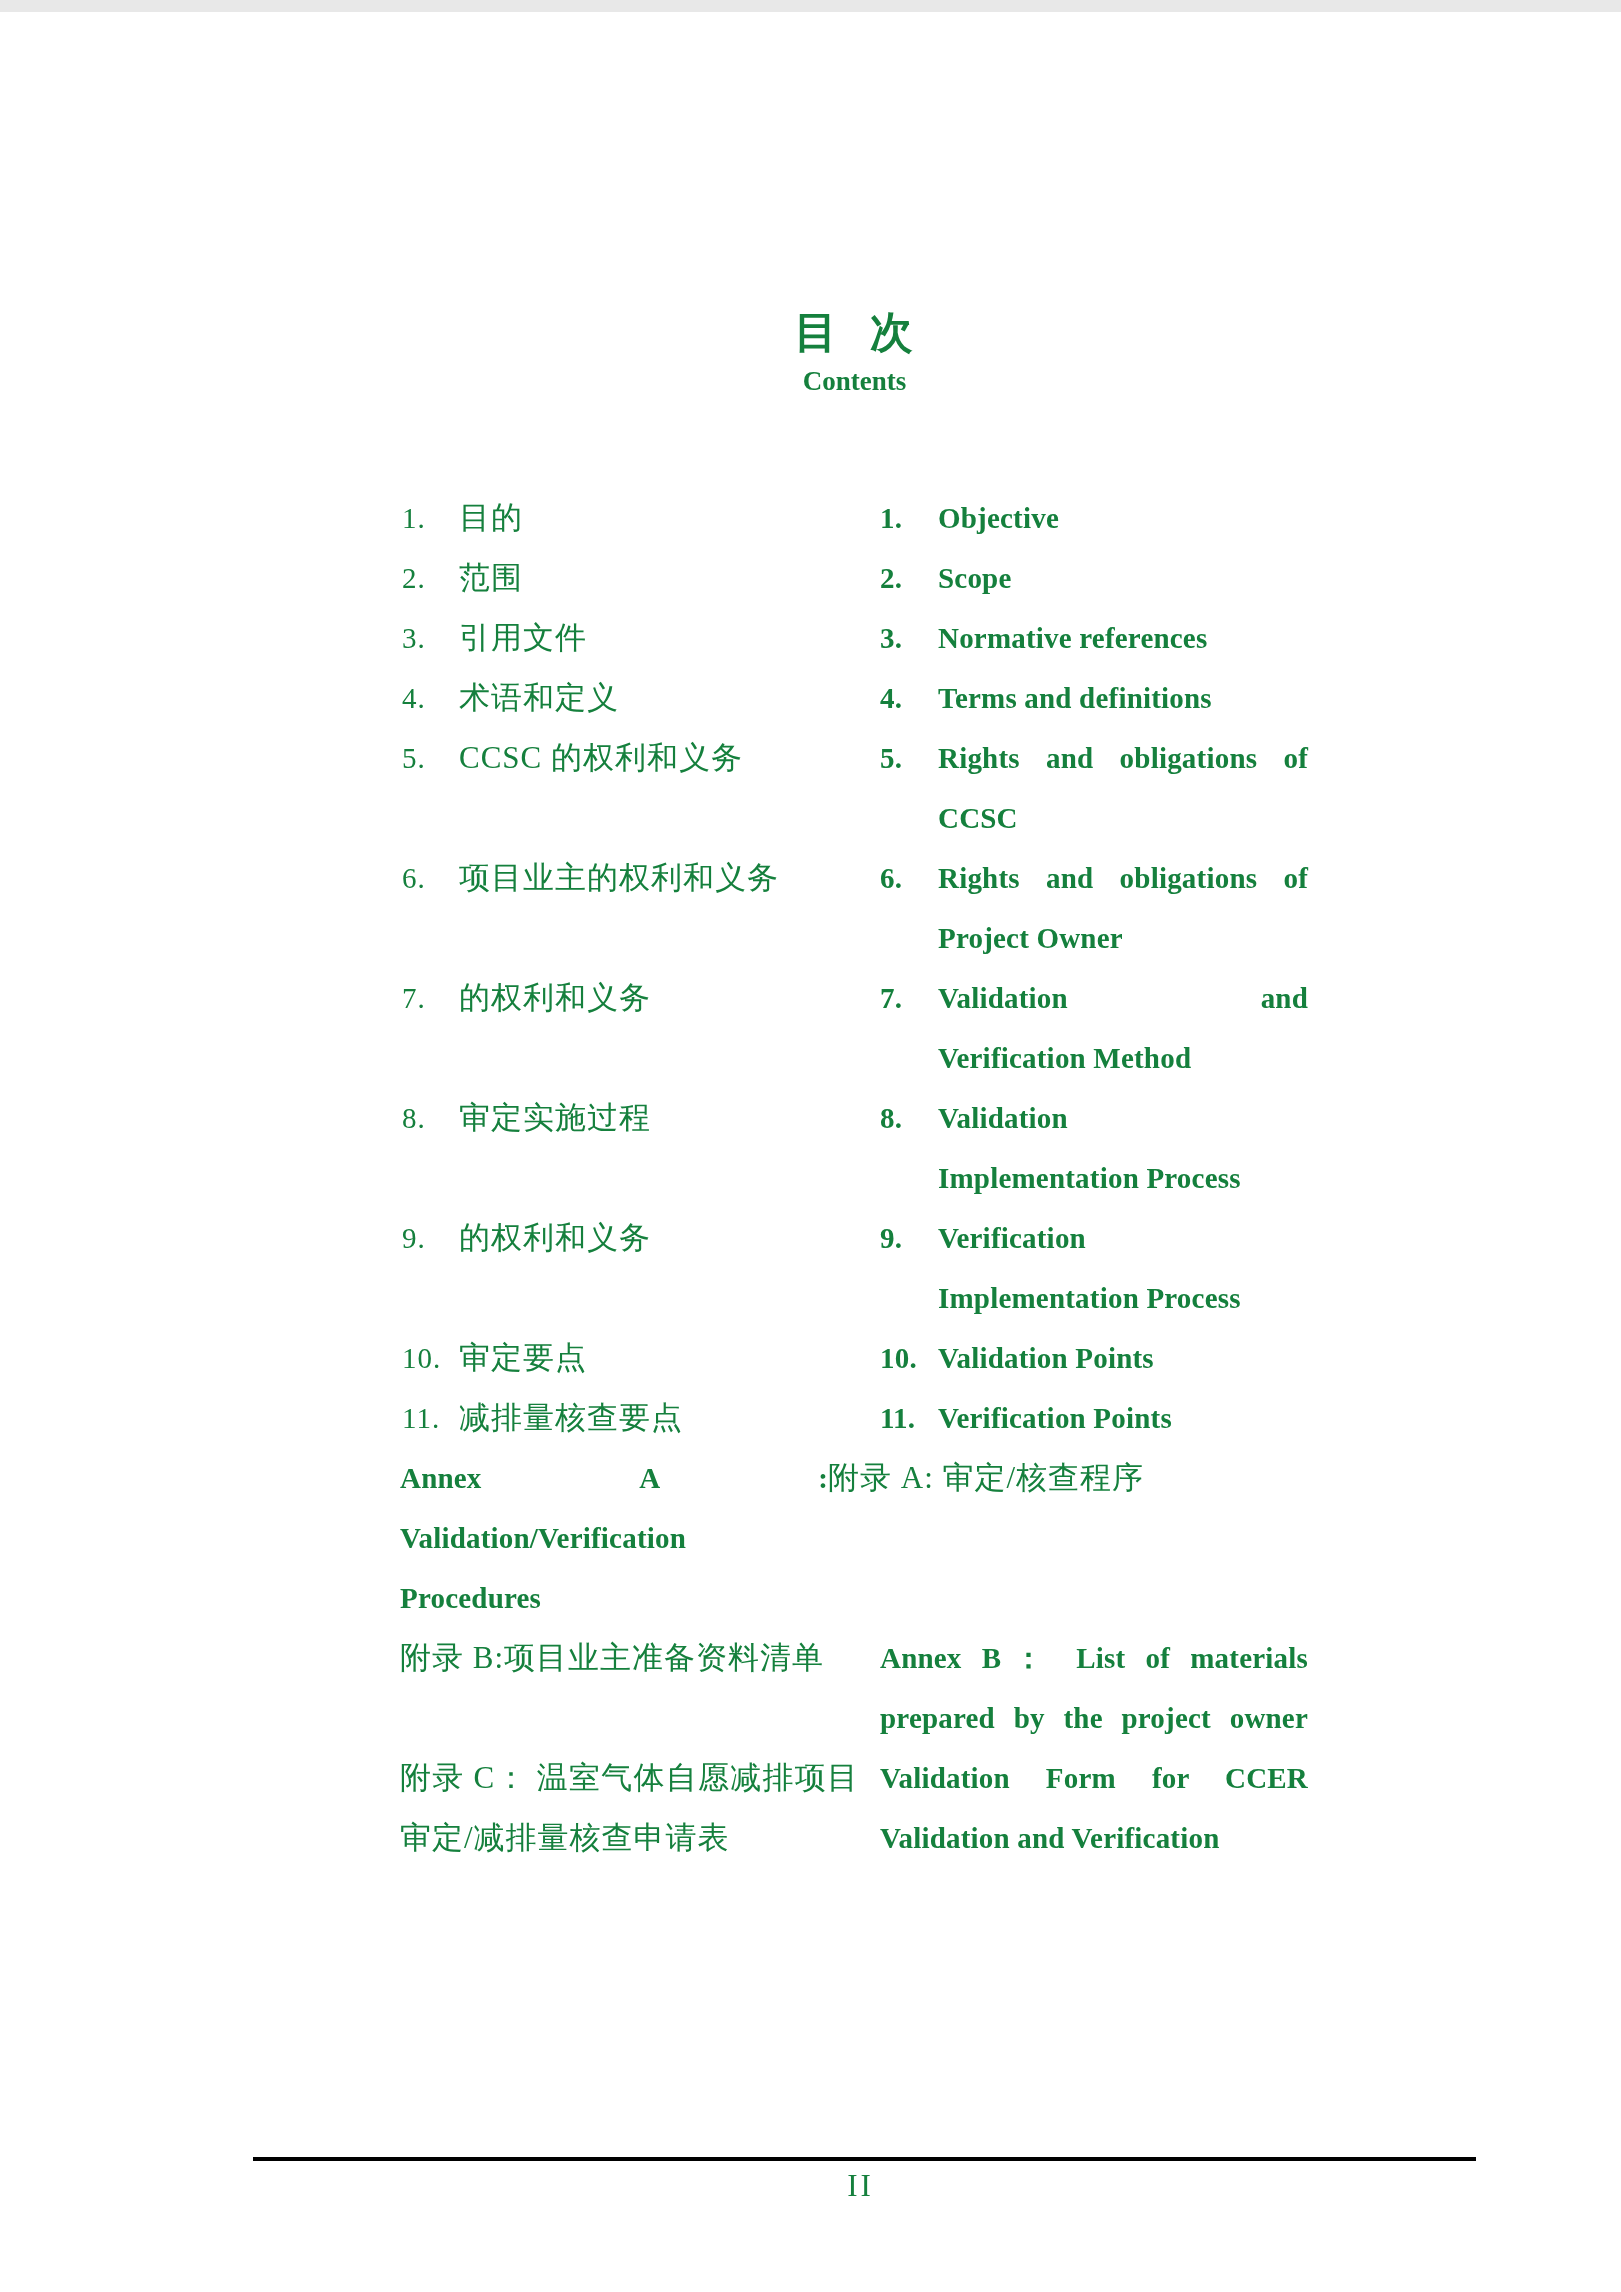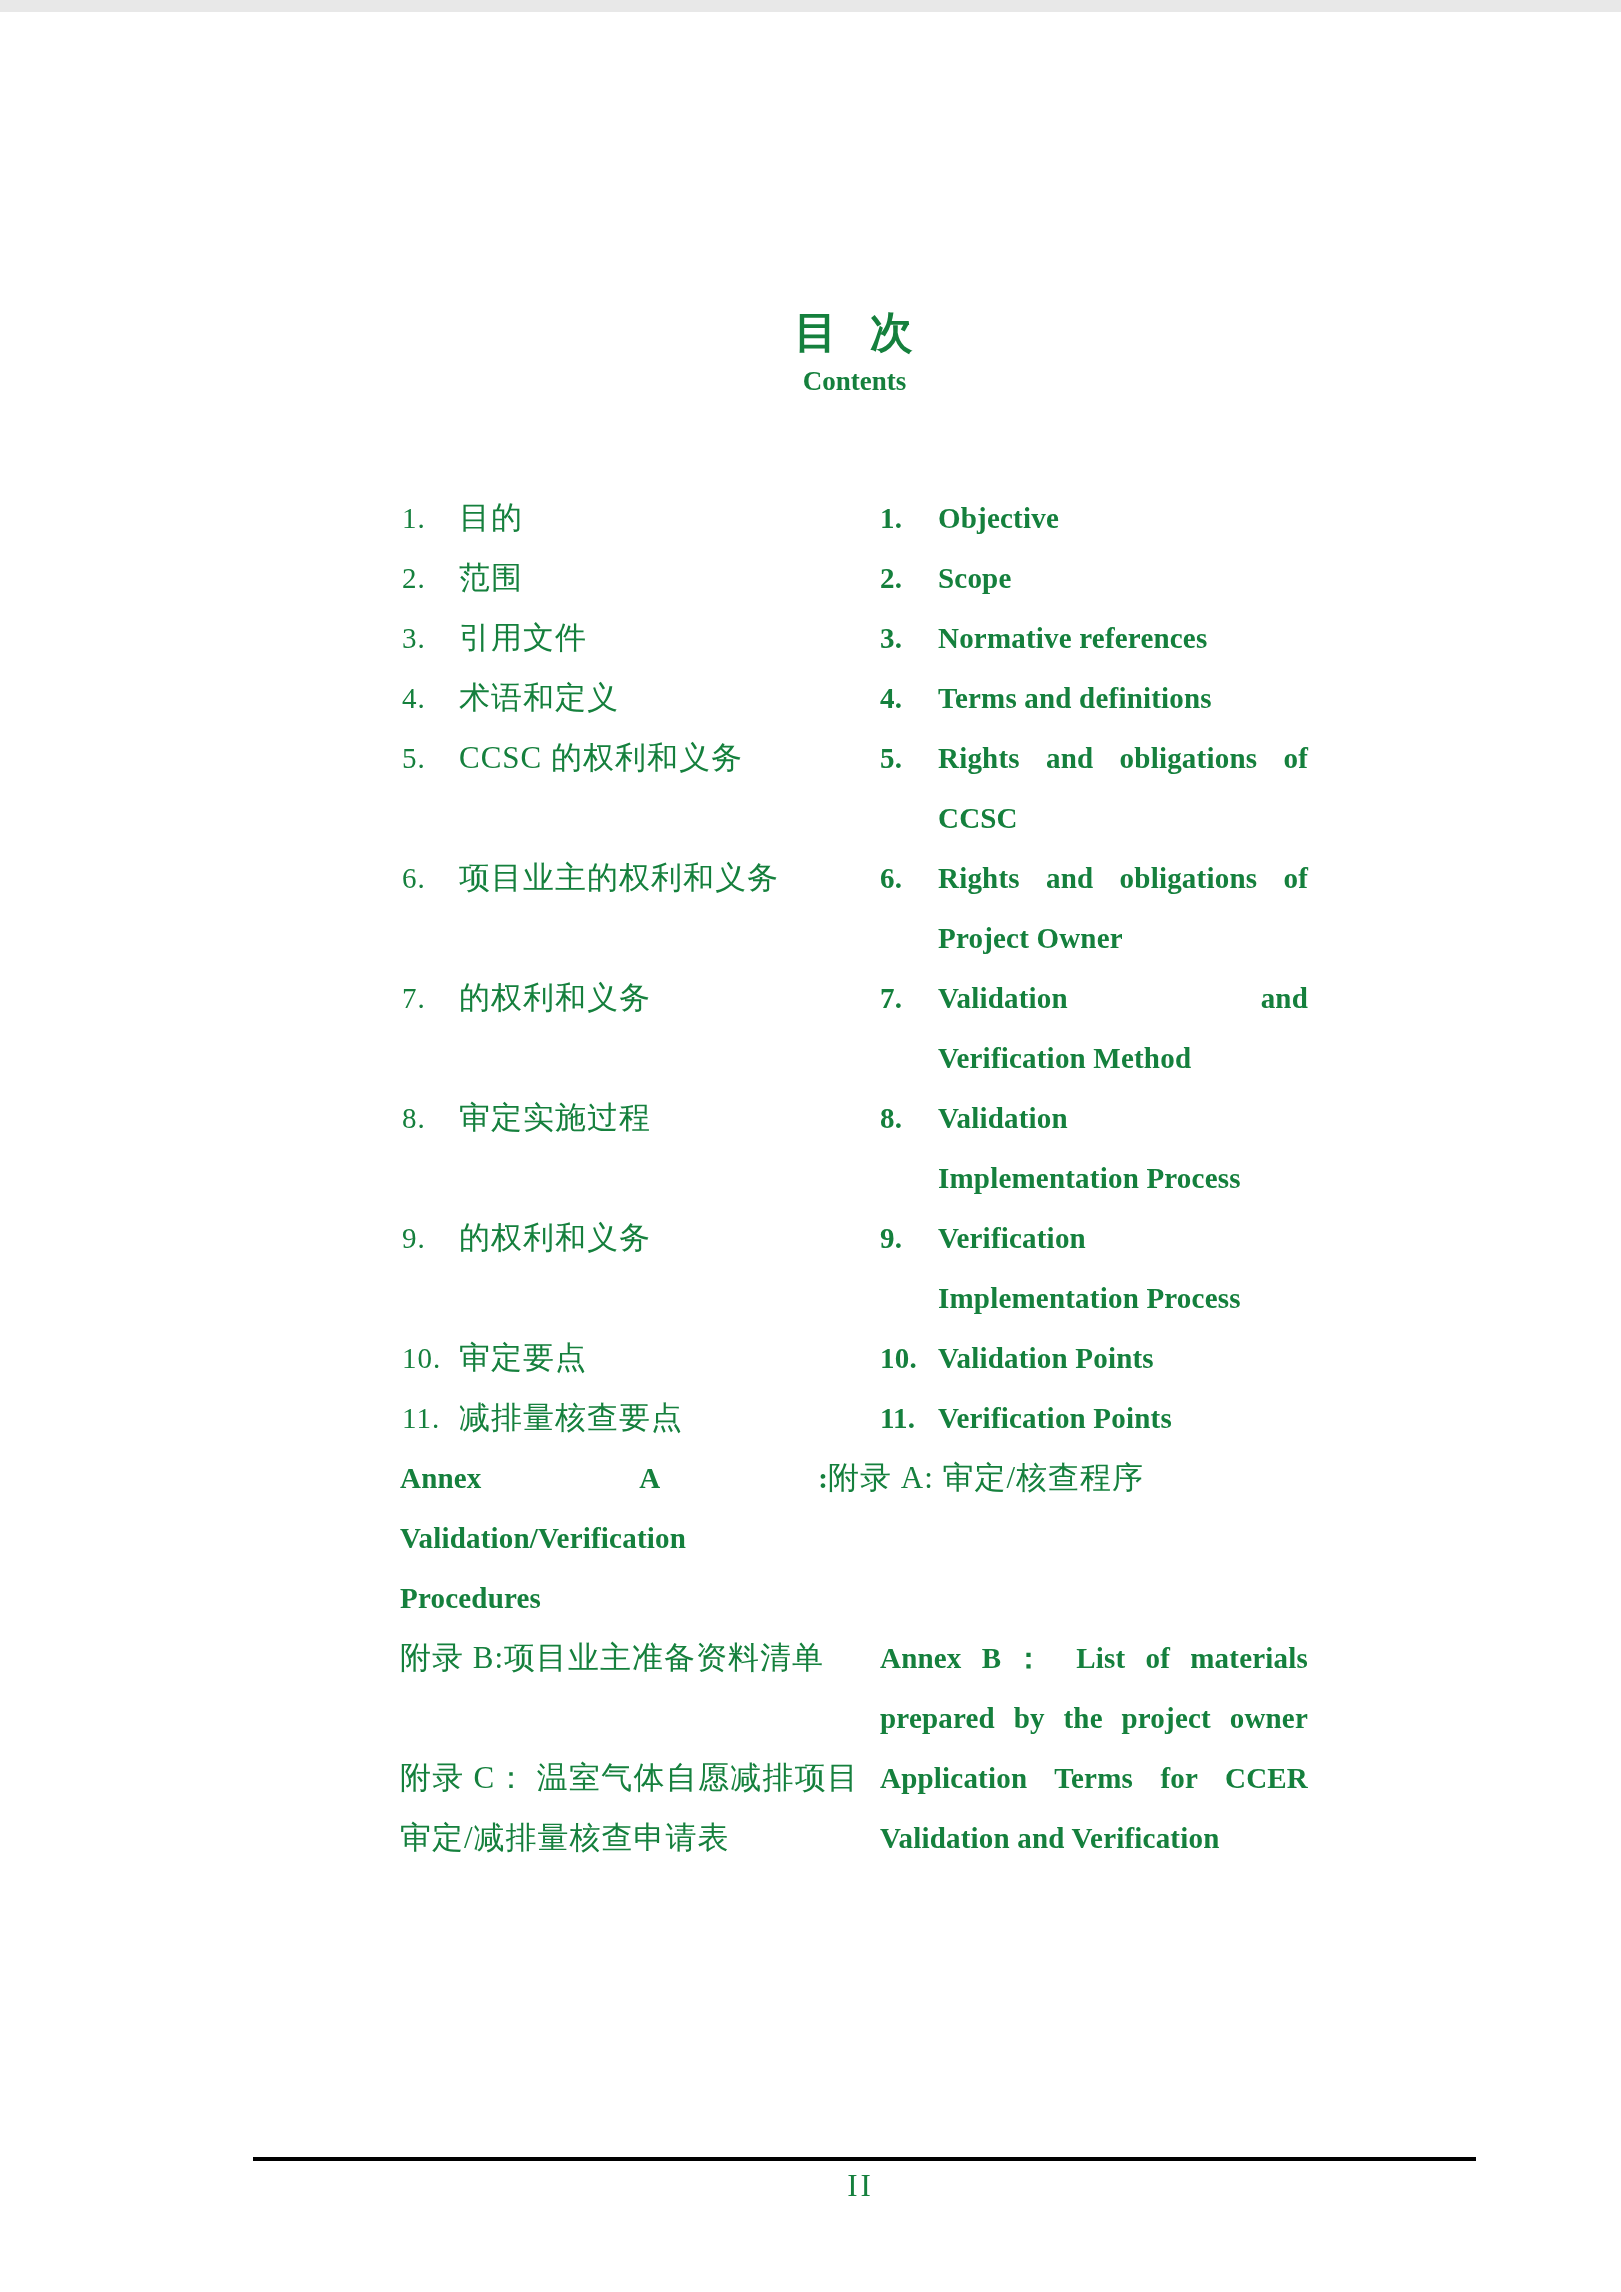--- a/index.html
+++ b/index.html
@@ -282,21 +282,21 @@
       </div>
       <div class="toc-row">
         <div class="cell zh">
           <div class="lines">
             <div class="ln j">附录 C： 温室气体自愿减排项目</div>
             <div class="ln">审定/减排量核查申请表</div>
           </div>
         </div>
         <div class="cell en">
           <div class="lines">
-            <div class="ln j">Application Terms for CCER</div>
+            <div class="ln j">Validation Form for CCER</div>
             <div class="ln">Validation and Verification</div>
           </div>
         </div>
       </div>
     </div>
 
   <div class="footer-rule"></div>
   <div class="page-num">II</div>
 </div>
 

